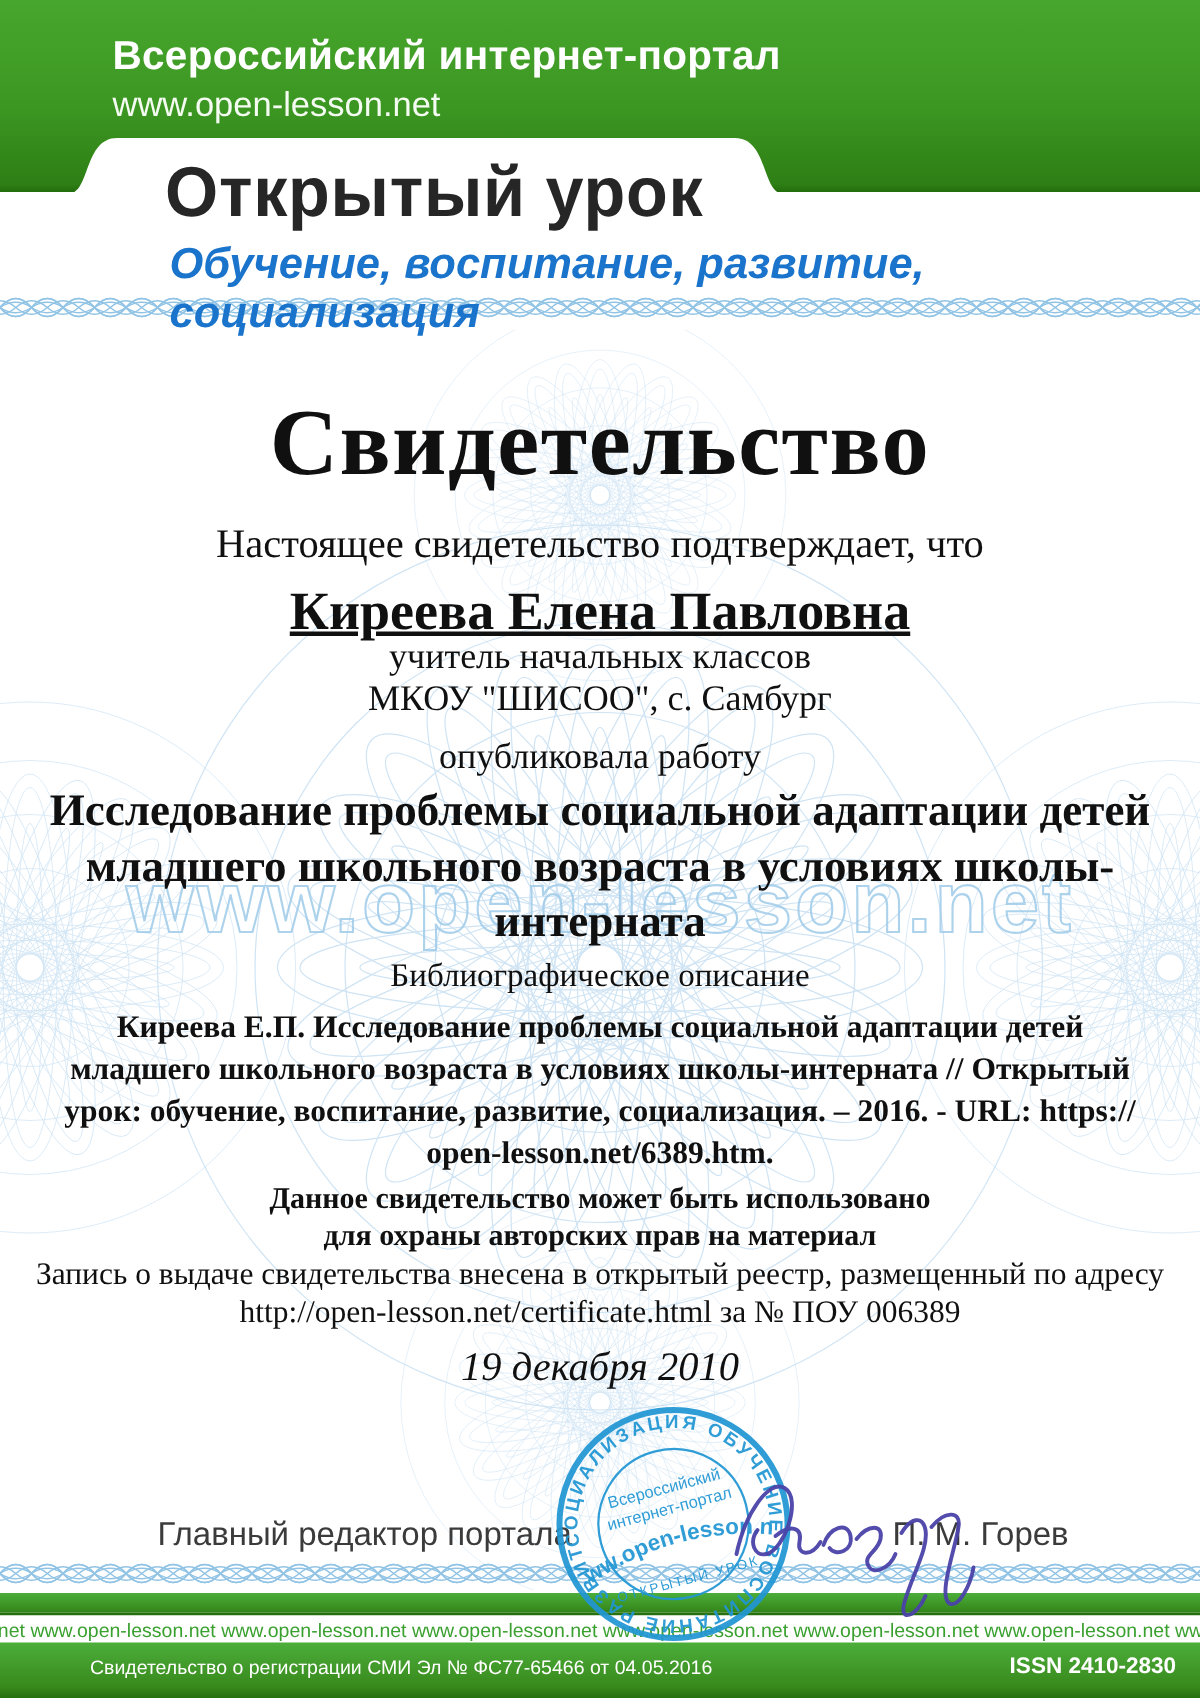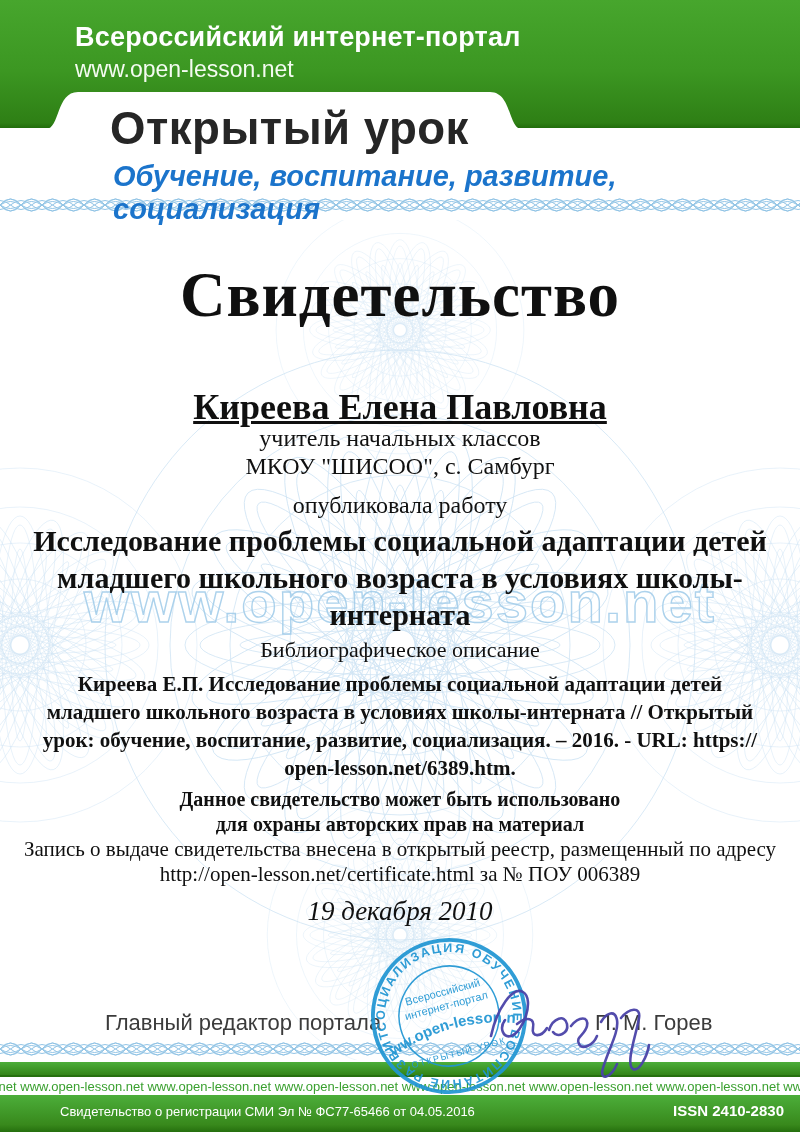--- a/index.html
+++ b/index.html
@@ -137,20 +137,21 @@
         </g>
       <g transform="translate(780,425) scale(0.6)">
           <use href="#rosette"></use>
         </g>
     </g>
   </svg>
 
   <div class="watermark">www.open-lesson.net</div>
 
   <div class="ser cline cert-title">Свидетельство</div>
+  <div class="ser cline confirm">Настоящее свидетельство подтверждает, что</div>
   <div class="ser cline r-name">Киреева Елена Павловна</div>
   <div class="ser cline r-pos">учитель начальных классов</div>
   <div class="ser cline r-school">МКОУ "ШИСОО", с. Самбург</div>
   <div class="ser cline published">опубликовала работу</div>
   <div class="ser cline work-title">Исследование проблемы социальной адаптации детей младшего школьного возраста в условиях школы-интерната</div>
   <div class="ser cline bib-label">Библиографическое описание</div>
   <div class="ser cline bibliography">Киреева Е.П. Исследование проблемы социальной адаптации детей младшего школьного возраста в условиях школы-интерната // Открытый урок: обучение, воспитание, развитие, социализация. – 2016. - URL: https://​open-lesson.net/6389.htm.</div>
   <div class="ser cline usage">
     <div>Данное свидетельство может быть использовано</div>
     <div>для охраны авторских прав на материал</div>

